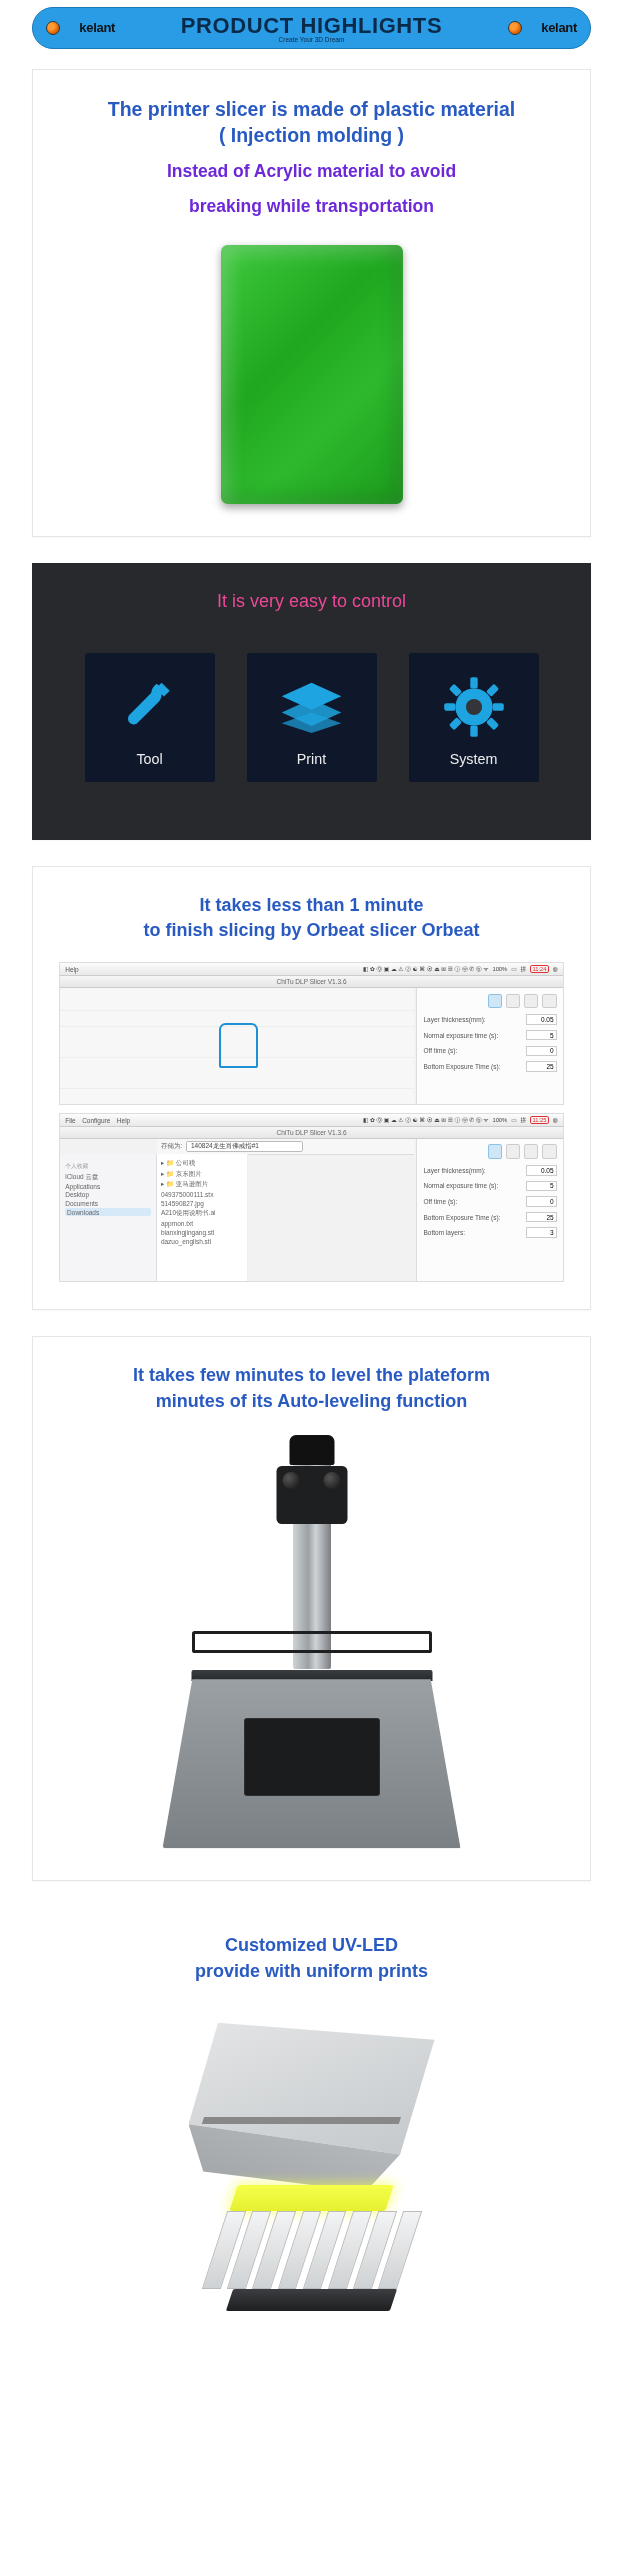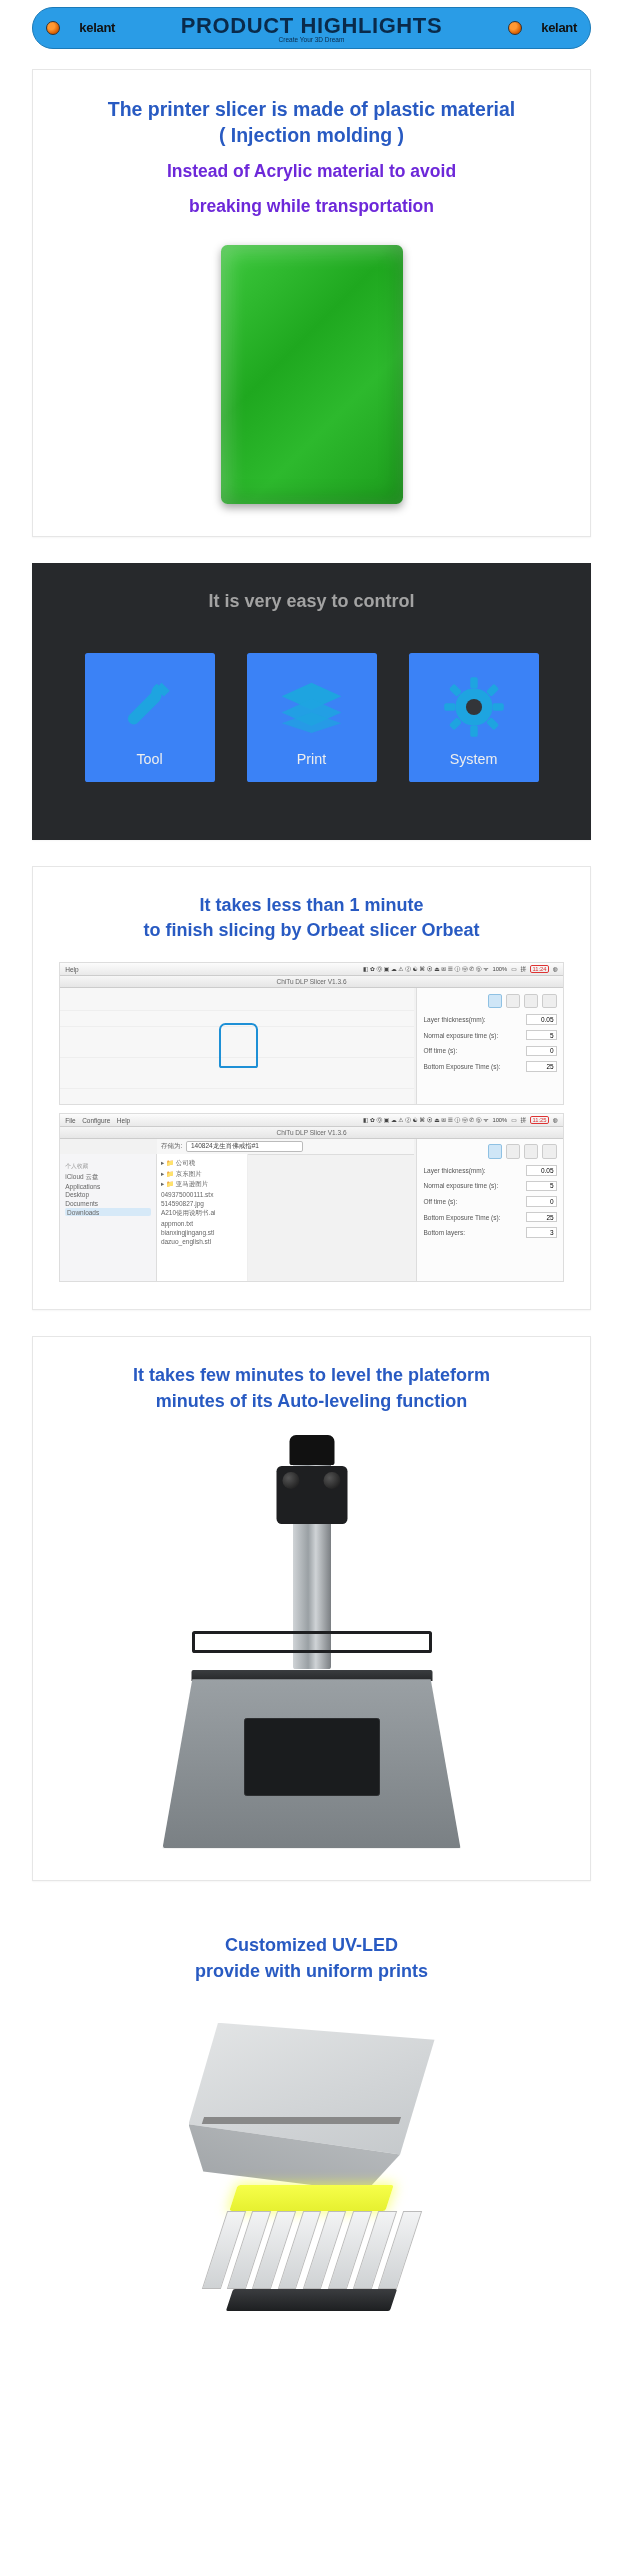--- a/index.html
+++ b/index.html
@@ -88,35 +88,35 @@
     width: 182px;
     height: 259px;
     margin: 26px auto 0;
     background: linear-gradient(135deg, #3ec93e 0%, #1fa81f 40%, #2db92d 65%, #1c9c1c 100%);
     border-radius: 6.5px;
     box-shadow: 0 3.9px 9px rgba(0,0,0,0.35), inset -6.5px -6.5px 19.5px rgba(0,0,0,0.15), inset 6.5px 6.5px 19.5px rgba(255,255,255,0.25);
   }
 
   
   .s2-title {
-    color: #a3a3a3;
+    color: #ec4899;
     font-size: 18px;
-    font-weight: 700;
+    font-weight: 400;
     line-height: 1.4;
     margin-bottom: 39px;
   }
   .touch-row {
     display: flex;
     justify-content: center;
     gap: 32px;
     margin-bottom: 26px;
   }
   .touch-tile {
     width: 130px;
-    background: #3b82f6;
+    background: #0f172a;
     padding: 18px 6.5px 14.3px;
     text-align: center;
     border-radius: 2.6px;
   }
   .touch-icon { height: 71px; display:flex; align-items:center; justify-content:center; }
   .touch-label {
     color: #eee;
     font-size: 14.3px;
     margin-top: 9px;
   }

